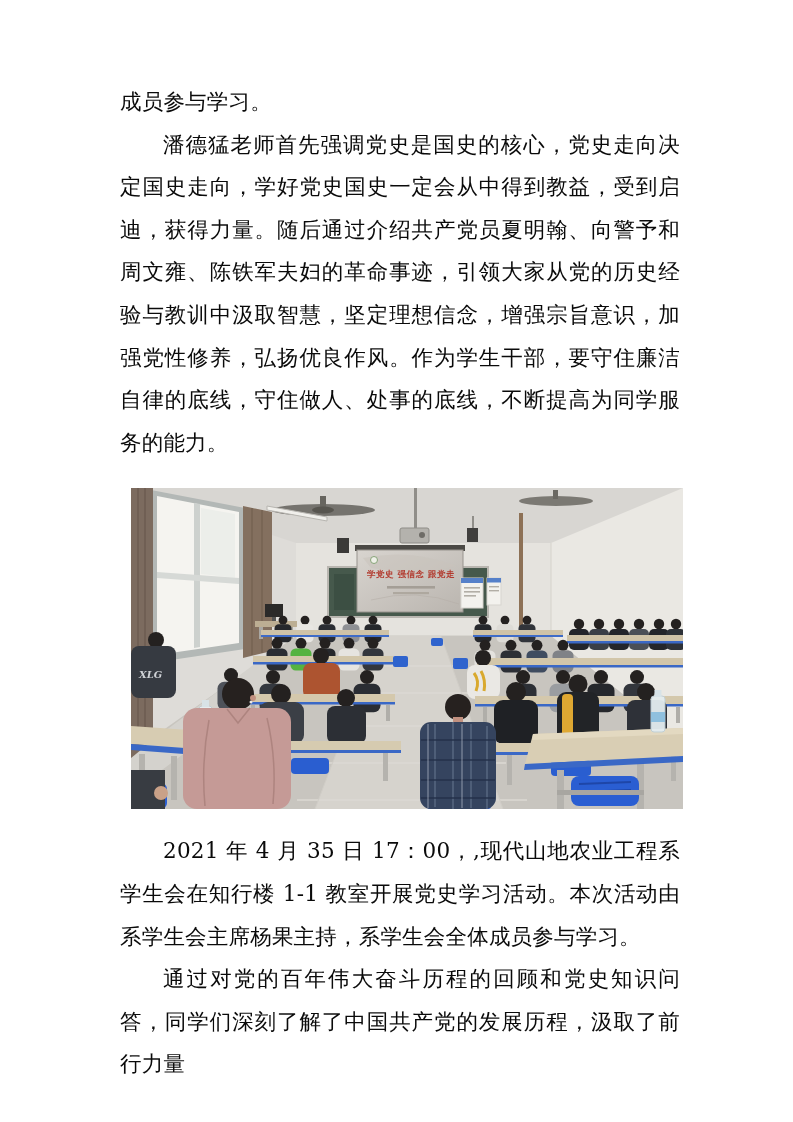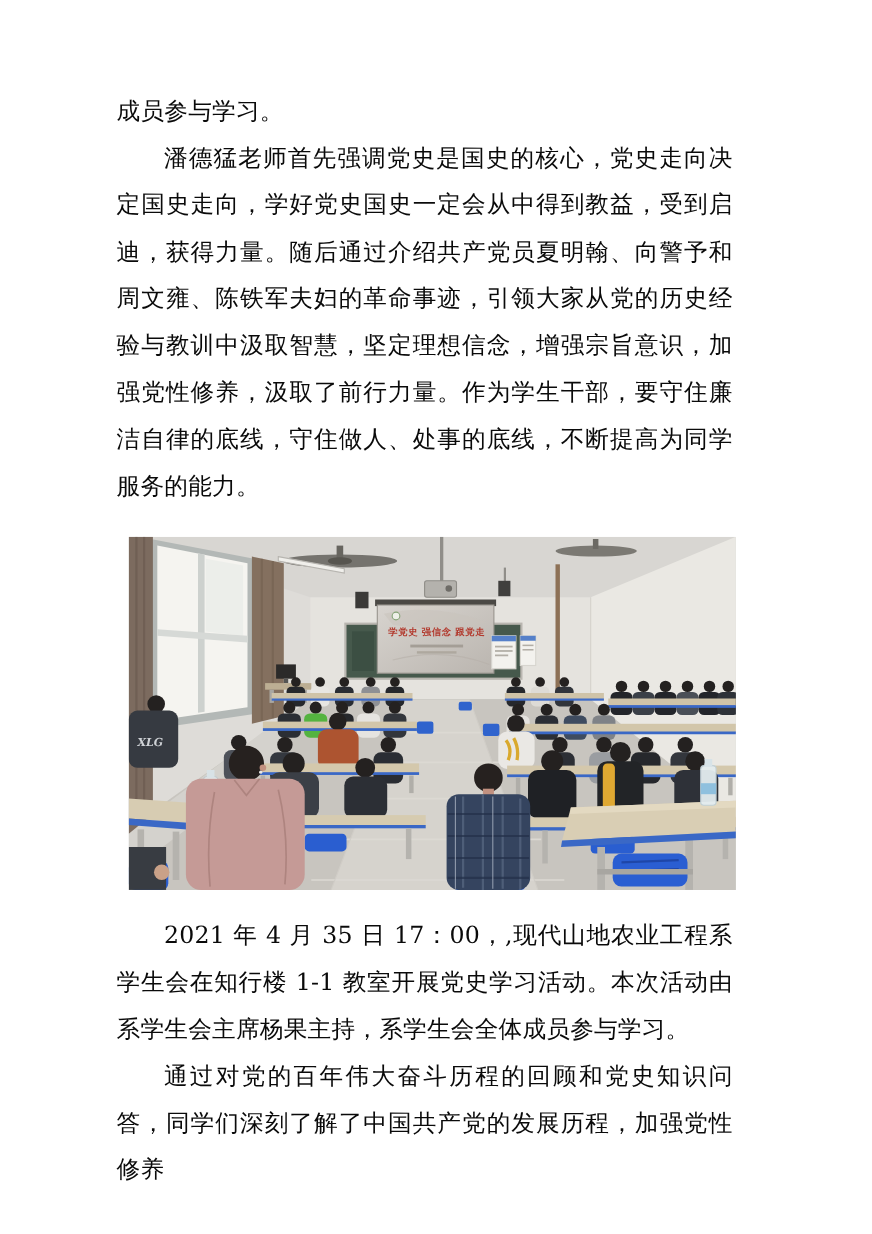--- a/index.html
+++ b/index.html
@@ -6,21 +6,21 @@
   .page{
     position:relative;
     width:793px;height:1122px;
     background:#ffffff;
     overflow:hidden;
     font-family:"DejaVu Serif","Liberation Serif",serif;
     color:#0a0a0a;
   }
   .content{
     position:absolute;
-    left:106px;top:81px;
+    left:120px;top:81px;
     width:560px;
   }
   .para{
     margin:0;
     font-size:21.5px;
     line-height:42.6px;
     text-align:justify;
     text-justify:inter-ideograph;
     word-break:break-all;
     letter-spacing:0.2px;
@@ -35,21 +35,21 @@
   figure.photo svg{display:block;}
 </style>
 </head>
 <body>
 
 <div class="page">
   <div class="content">
 
     <p class="para">成员参与学习。</p>
 
-    <p class="para indent">潘德猛老师首先强调党史是国史的核心，党史走向决定国史走向，学好党史国史一定会从中得到教益，受到启迪，获得力量。随后通过介绍共产党员夏明翰、向警予和周文雍、陈铁军夫妇的革命事迹，引领大家从党的历史经验与教训中汲取智慧，坚定理想信念，增强宗旨意识，加强党性修养，汲取了前行力量。作为学生干部，要守住廉洁自律的底线，守住做人、处事的底线，不断提高为同学服务的能力。</p>
+    <p class="para indent">潘德猛老师首先强调党史是国史的核心，党史走向决定国史走向，学好党史国史一定会从中得到教益，受到启迪，获得力量。随后通过介绍共产党员夏明翰、向警予和周文雍、陈铁军夫妇的革命事迹，引领大家从党的历史经验与教训中汲取智慧，坚定理想信念，增强宗旨意识，加强党性修养，弘扬优良作风。作为学生干部，要守住廉洁自律的底线，守住做人、处事的底线，不断提高为同学服务的能力。</p>
 
     <figure class="photo">
       <svg viewBox="0 0 552 321" width="552" height="321" xmlns="http://www.w3.org/2000/svg">
         <defs>
           <linearGradient id="scr" x1="0" y1="0" x2="1" y2="1">
             <stop offset="0" stop-color="#d8d4cf"></stop>
               <stop offset="1" stop-color="#bab5af"></stop>
           </linearGradient>
           <g id="fig">
               <circle cx="0" cy="-14" r="5.2" fill="#242120"></circle>
@@ -308,16 +308,16 @@
             <rect x="520" y="224" width="14" height="10" fill="#8fc0de"></rect>
             <rect x="523.5" y="202" width="7" height="7" fill="#d7e3e8"></rect>
           </g>
         </g>
       </svg>
     </figure>
 
 
     <p class="para indent">2021 年 4 月 35 日 17：00，,现代山地农业工程系学生会在知行楼 1-1 教室开展党史学习活动。本次活动由系学生会主席杨果主持，系学生会全体成员参与学习。</p>
 
-    <p class="para indent">通过对党的百年伟大奋斗历程的回顾和党史知识问答，同学们深刻了解了中国共产党的发展历程，加强党性修养</p>
+    <p class="para indent">通过对党的百年伟大奋斗历程的回顾和党史知识问答，同学们深刻了解了中国共产党的发展历程，汲取了前行力量</p>
 
   </div>
 </div>
 
 </body></html>

